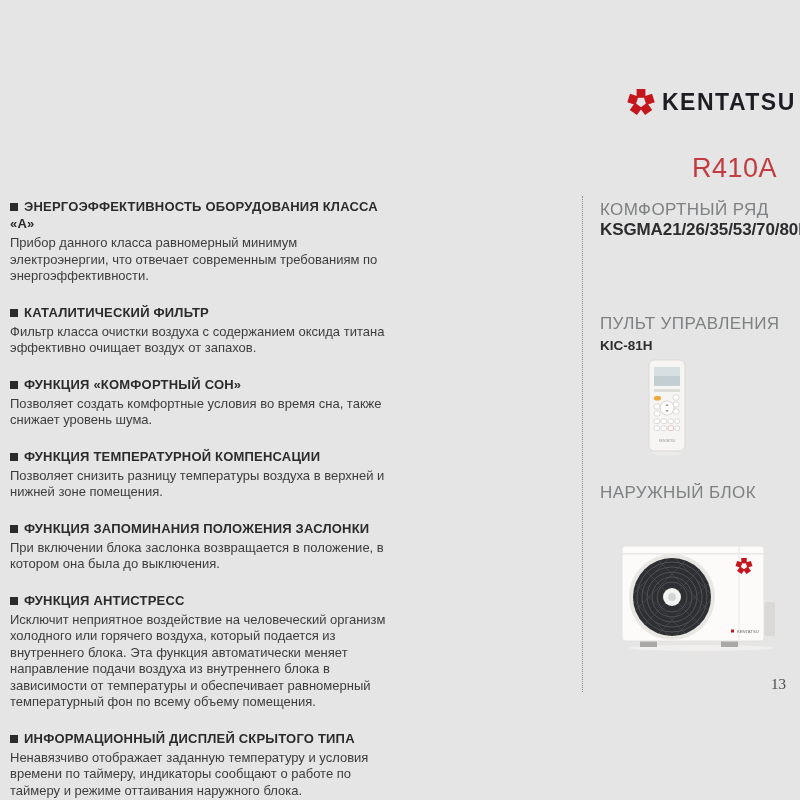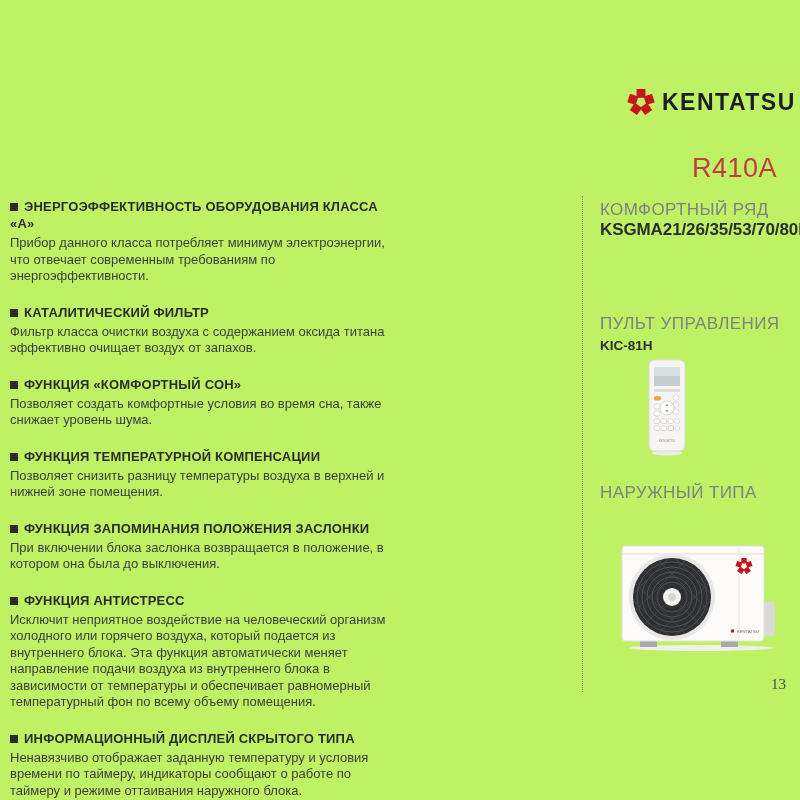--- a/index.html
+++ b/index.html
@@ -1,17 +1,17 @@
 <!DOCTYPE html>
 <html><head>
 <meta charset="utf-8">
 <style>
   html,body{margin:0;padding:0;background:#ffffff;}
   .page{
-    position:relative;width:800px;height:800px;background:#bef264;overflow:hidden;
+    position:relative;width:800px;height:800px;background:#e5e5e5;overflow:hidden;
     font-family:"Liberation Sans","DejaVu Sans",sans-serif;color:#3a3a3a;
   }
   
   .logo{position:absolute;left:627px;top:88px;display:flex;align-items:center;}
   .logo-icon{width:28px;height:28px;display:block;}
   .logo-text{margin-left:7px;font-size:23px;font-weight:bold;letter-spacing:1.5px;color:#1d1d24;}
   .refrigerant{
     position:absolute;left:600px;top:153px;width:177px;text-align:right;
     font-size:27px;color:#c23b41;letter-spacing:0.5px;
   }
@@ -64,21 +64,21 @@
     </svg>
     <span class="logo-text">KENTATSU</span>
   </div>
 
   <div class="refrigerant">R410A</div>
 
   <div class="features">
 
     <div class="feature">
       <p class="feature-title"><span class="bullet"></span><span>ЭНЕРГОЭФФЕКТИВНОСТЬ ОБОРУДОВАНИЯ КЛАССА «А»</span></p>
-      <p class="feature-body">Прибор данного класса потребляет минимум электроэнергии, что отвечает современным требованиям по энергоэффективности.</p>
+      <p class="feature-body">Прибор данного класса равномерный минимум электроэнергии, что отвечает современным требованиям по энергоэффективности.</p>
     </div>
 
     <div class="feature">
       <p class="feature-title"><span class="bullet"></span><span>КАТАЛИТИЧЕСКИЙ ФИЛЬТР</span></p>
       <p class="feature-body">Фильтр класса очистки воздуха с содержанием оксида титана эффективно очищает воздух от запахов.</p>
     </div>
 
     <div class="feature">
       <p class="feature-title"><span class="bullet"></span><span>ФУНКЦИЯ «КОМФОРТНЫЙ СОН»</span></p>
       <p class="feature-body">Позволяет создать комфортные условия во время сна, также снижает уровень шума.</p>
@@ -135,21 +135,21 @@
       <rect x="23" y="61" width="5.5" height="4.5" rx="1.5" fill="#ffffff" stroke="#cfcdc9" stroke-width="0.7"></rect>
       <rect x="30" y="61" width="4.5" height="4.5" rx="1.5" fill="#ffffff" stroke="#cfcdc9" stroke-width="0.7"></rect>
       <rect x="9" y="68" width="5.5" height="4.5" rx="1.5" fill="#ffffff" stroke="#cfcdc9" stroke-width="0.7"></rect>
       <rect x="16" y="68" width="5.5" height="4.5" rx="1.5" fill="#ffffff" stroke="#cfcdc9" stroke-width="0.7"></rect>
       <rect x="23" y="68" width="5.5" height="4.5" rx="1.5" fill="#ffffff" stroke="#e0a8a8" stroke-width="0.7"></rect>
       <rect x="30" y="68" width="4.5" height="4.5" rx="1.5" fill="#ffffff" stroke="#cfcdc9" stroke-width="0.7"></rect>
       <text x="22" y="84" font-size="3.2" fill="#9a9a98" text-anchor="middle" font-family="Liberation Sans, DejaVu Sans, sans-serif">KENTATSU</text>
     </svg>
   </div>
 
-  <div class="side-label outdoor-label">НАРУЖНЫЙ ТИПА</div>
+  <div class="side-label outdoor-label">НАРУЖНЫЙ БЛОК</div>
 
   <div class="outdoor-figure">
     <svg width="178" height="116" viewBox="0 0 178 116" aria-hidden="true">
       <defs>
         <clipPath id="fanClip">
             <circle cx="59" cy="59" r="39"></circle>
           </clipPath>
       </defs>
       <ellipse cx="88" cy="110" rx="72" ry="3" fill="#f0efee"></ellipse>
       <rect x="27" y="101" width="17" height="8" fill="#a9a8a6"></rect>

